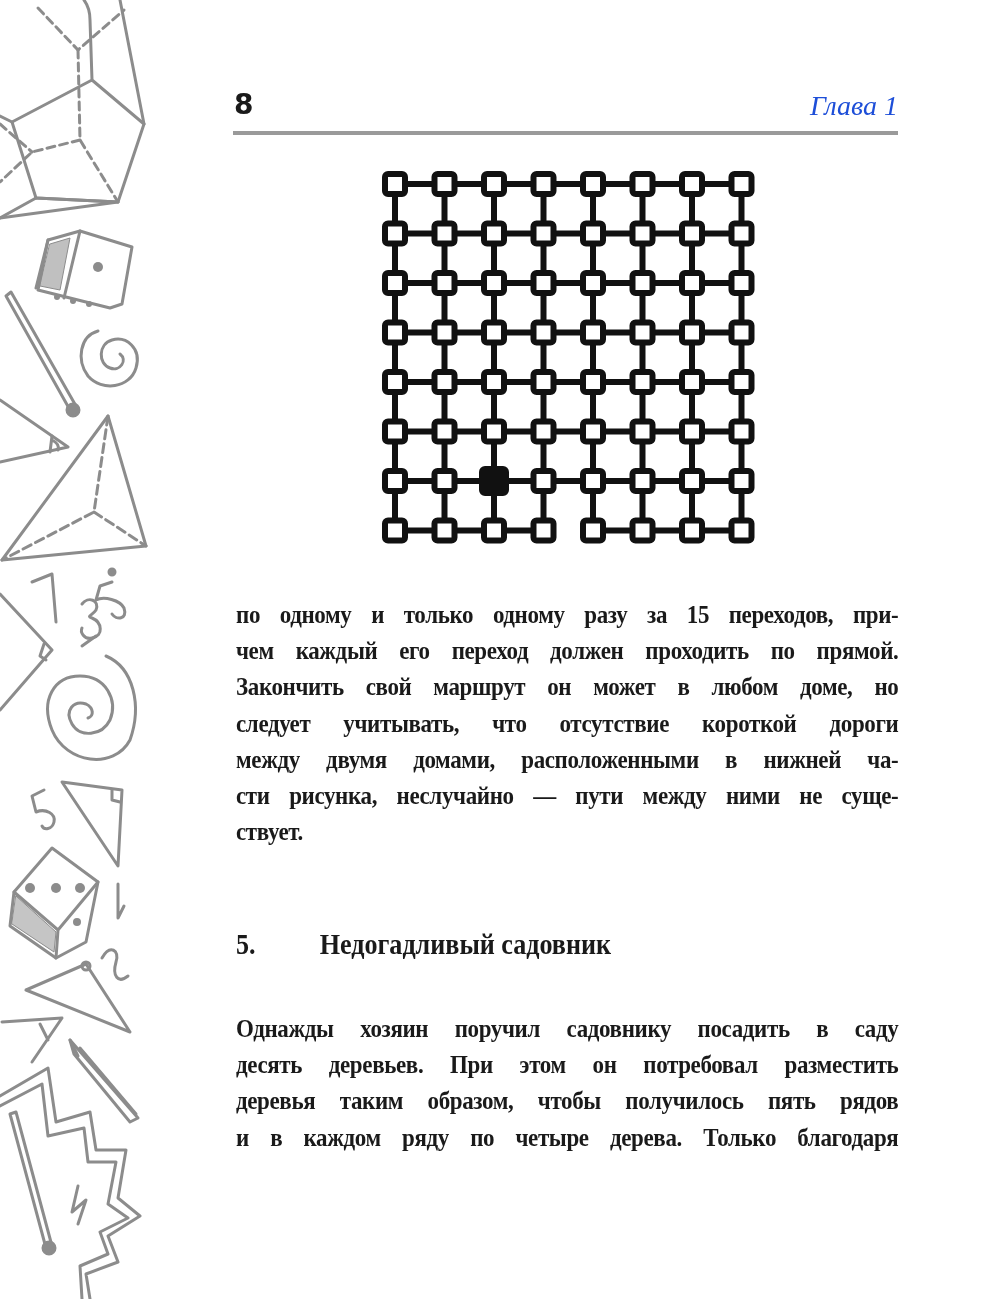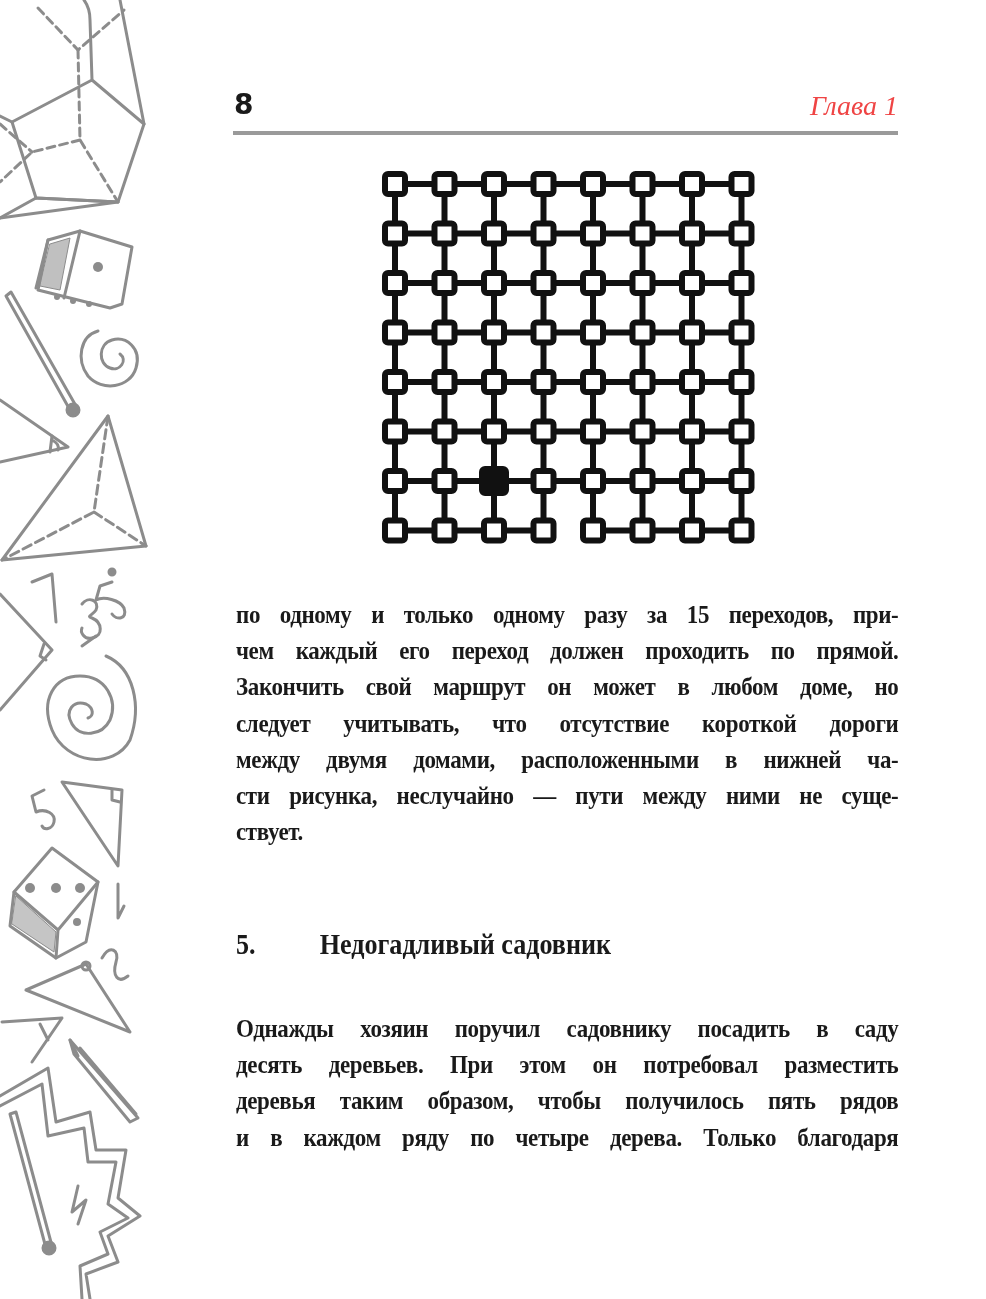--- a/index.html
+++ b/index.html
@@ -1,19 +1,19 @@
 <!DOCTYPE html>
 <html><head>
   <meta charset="utf-8">
   <style>
     html, body { margin: 0; padding: 0; background: #ffffff; }
     body { width: 986px; height: 1299px; position: relative; overflow: hidden; font-family: "Liberation Serif", "DejaVu Serif", serif; color: #1a1a1a; }
     .margin-art { position: absolute; left: 0; top: 0; width: 200px; height: 1299px; }
     .page-number { position: absolute; left: 234px; top: 88px; font-family: "DejaVu Sans", sans-serif; font-weight: bold; font-size: 28px; color: #1a1a1a; }
-    .chapter-title { position: absolute; right: 88px; top: 90px; font-family: "Liberation Serif", serif; font-style: italic; font-size: 28px; color: #ef4444; }
+    .chapter-title { position: absolute; right: 88px; top: 90px; font-family: "Liberation Serif", serif; font-style: italic; font-size: 28px; color: #1d4ed8; }
     .header-rule { position: absolute; left: 233px; top: 131px; width: 665px; height: 4px; background: #9a9a9a; }
     .figure { position: absolute; left: 372px; top: 162px; width: 396px; height: 390px; }
     .text-block { position: absolute; left: 236px; width: 662px; font-family: "Liberation Serif", serif; font-weight: bold; font-size: 25px; line-height: 36.2px; text-align: justify; letter-spacing: -0.4px; transform: scaleX(0.92); transform-origin: left top; width: 720px; }
     .text-block .line { display: block; text-align: justify; text-align-last: justify; white-space: nowrap; }
     .text-block .line.last { text-align-last: left; }
     .para-1 { top: 597px; }
     .section-heading { position: absolute; left: 236px; top: 928px; font-family: "Liberation Serif", serif; font-weight: bold; font-size: 29px; transform: scaleX(0.9); transform-origin: left top; }
     .section-num { display: inline-block; width: 93px; }
     .para-2 { top: 1011px; }
   </style>

